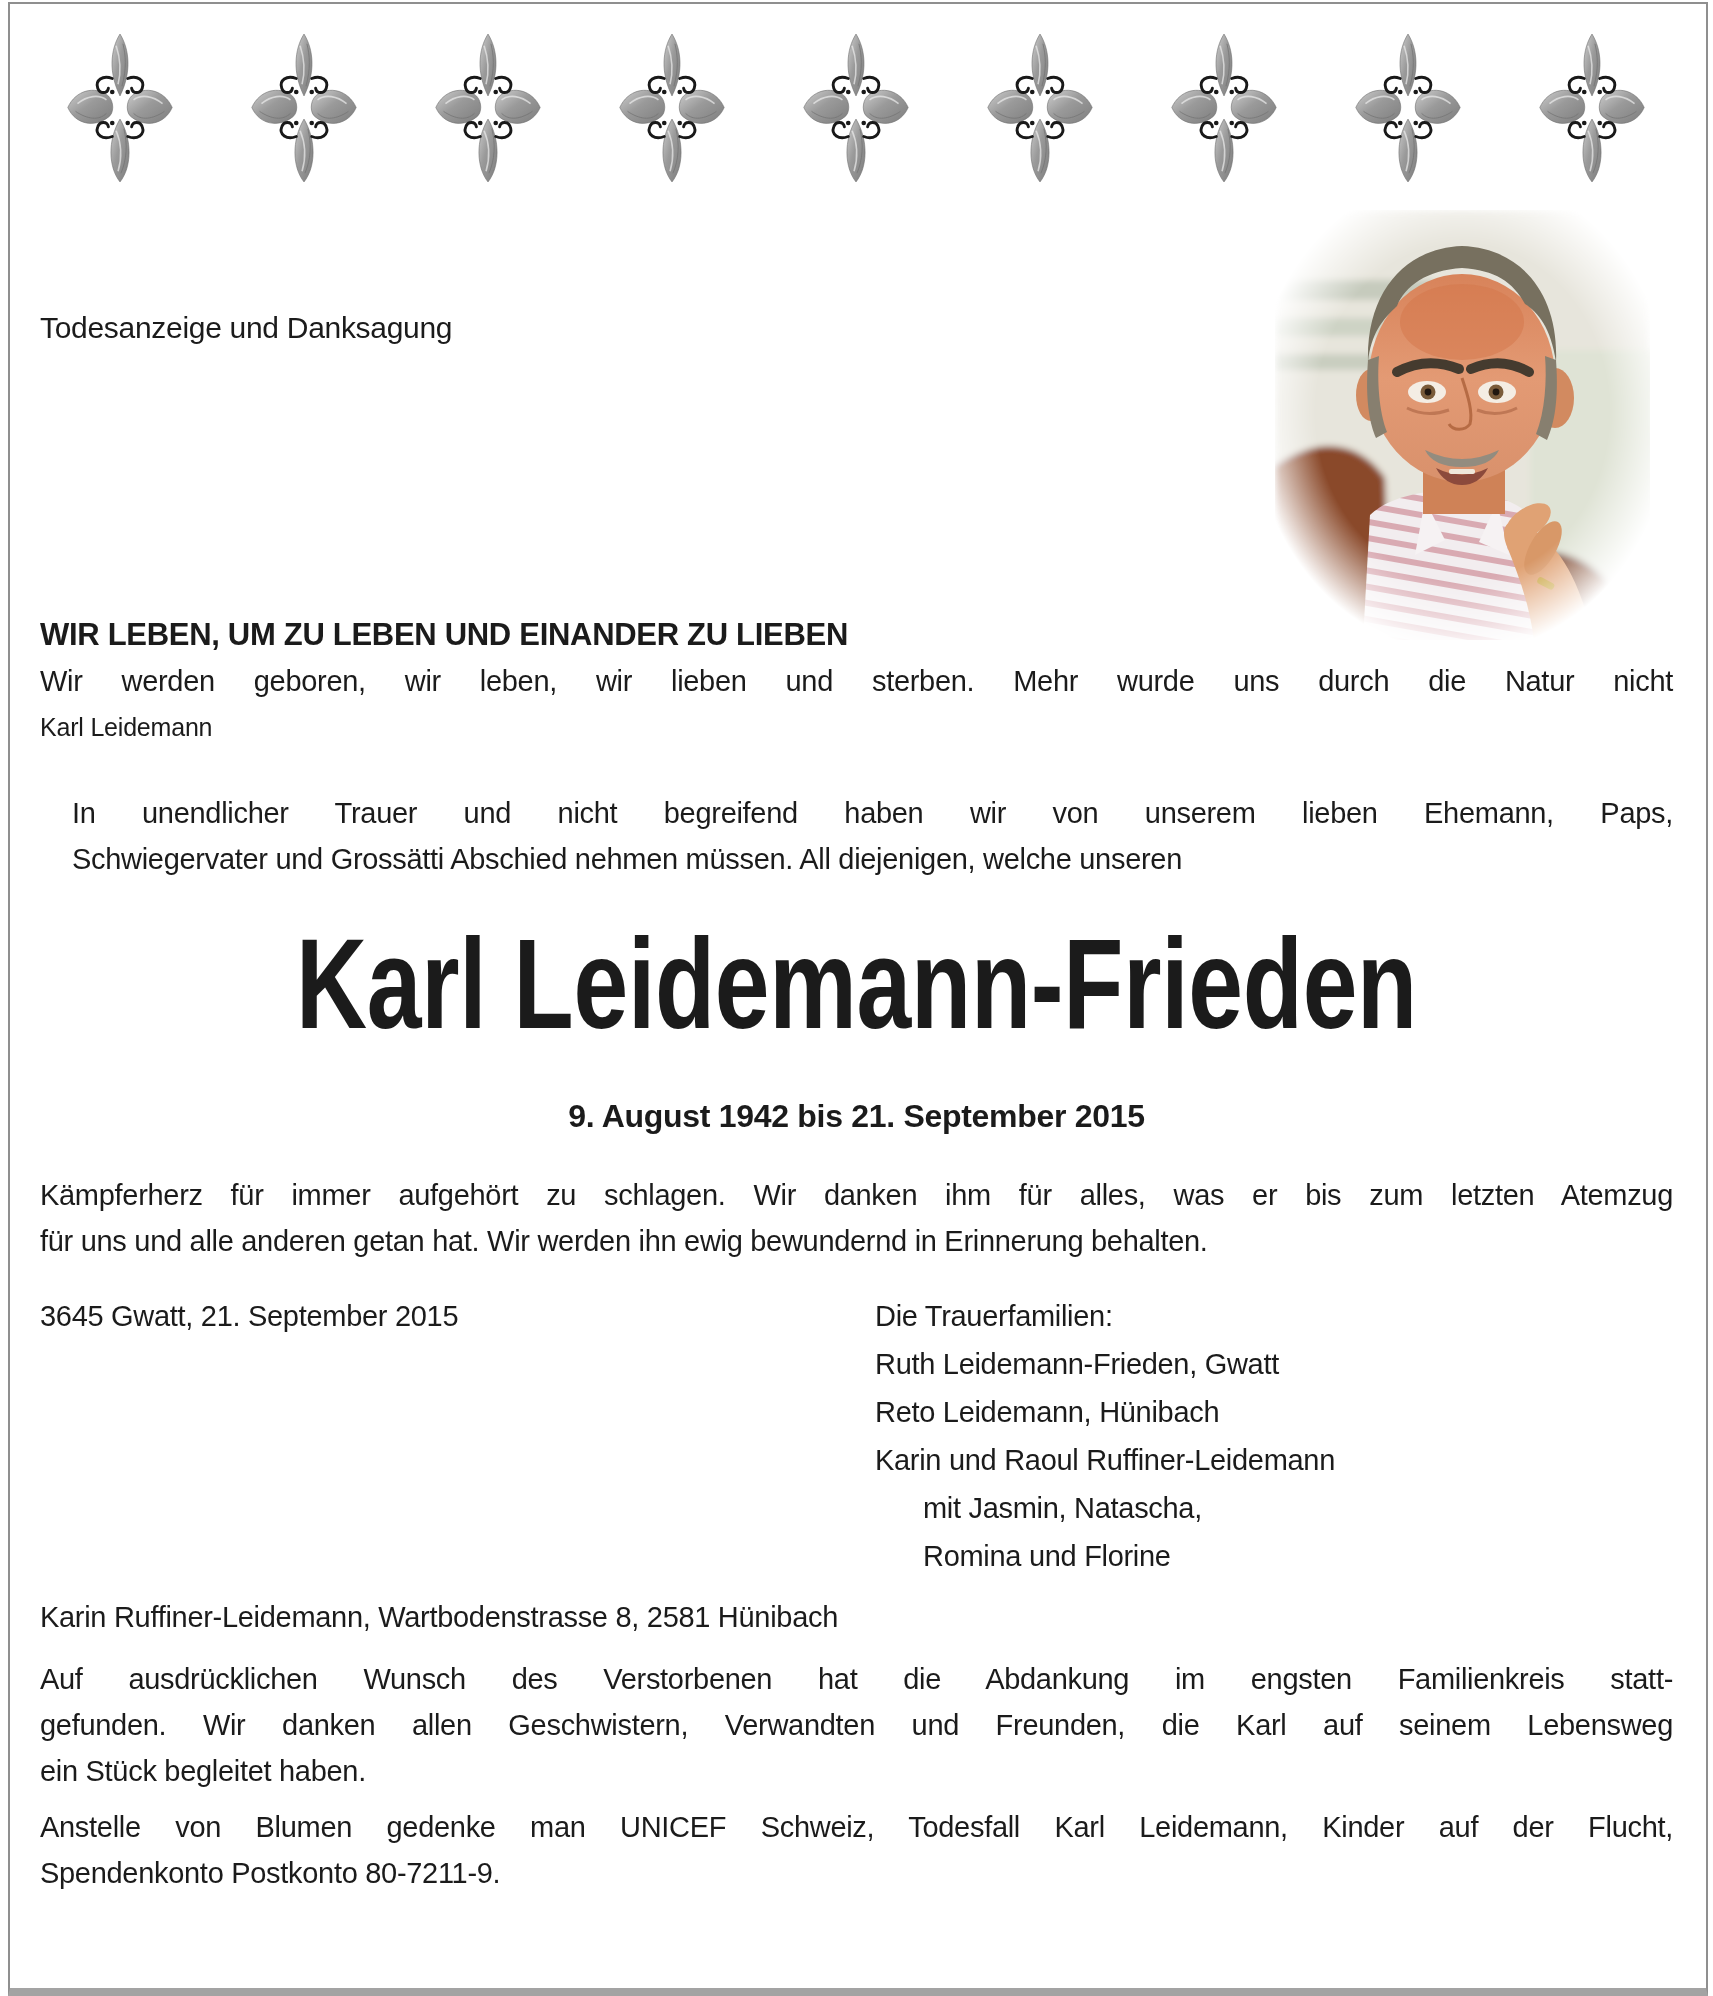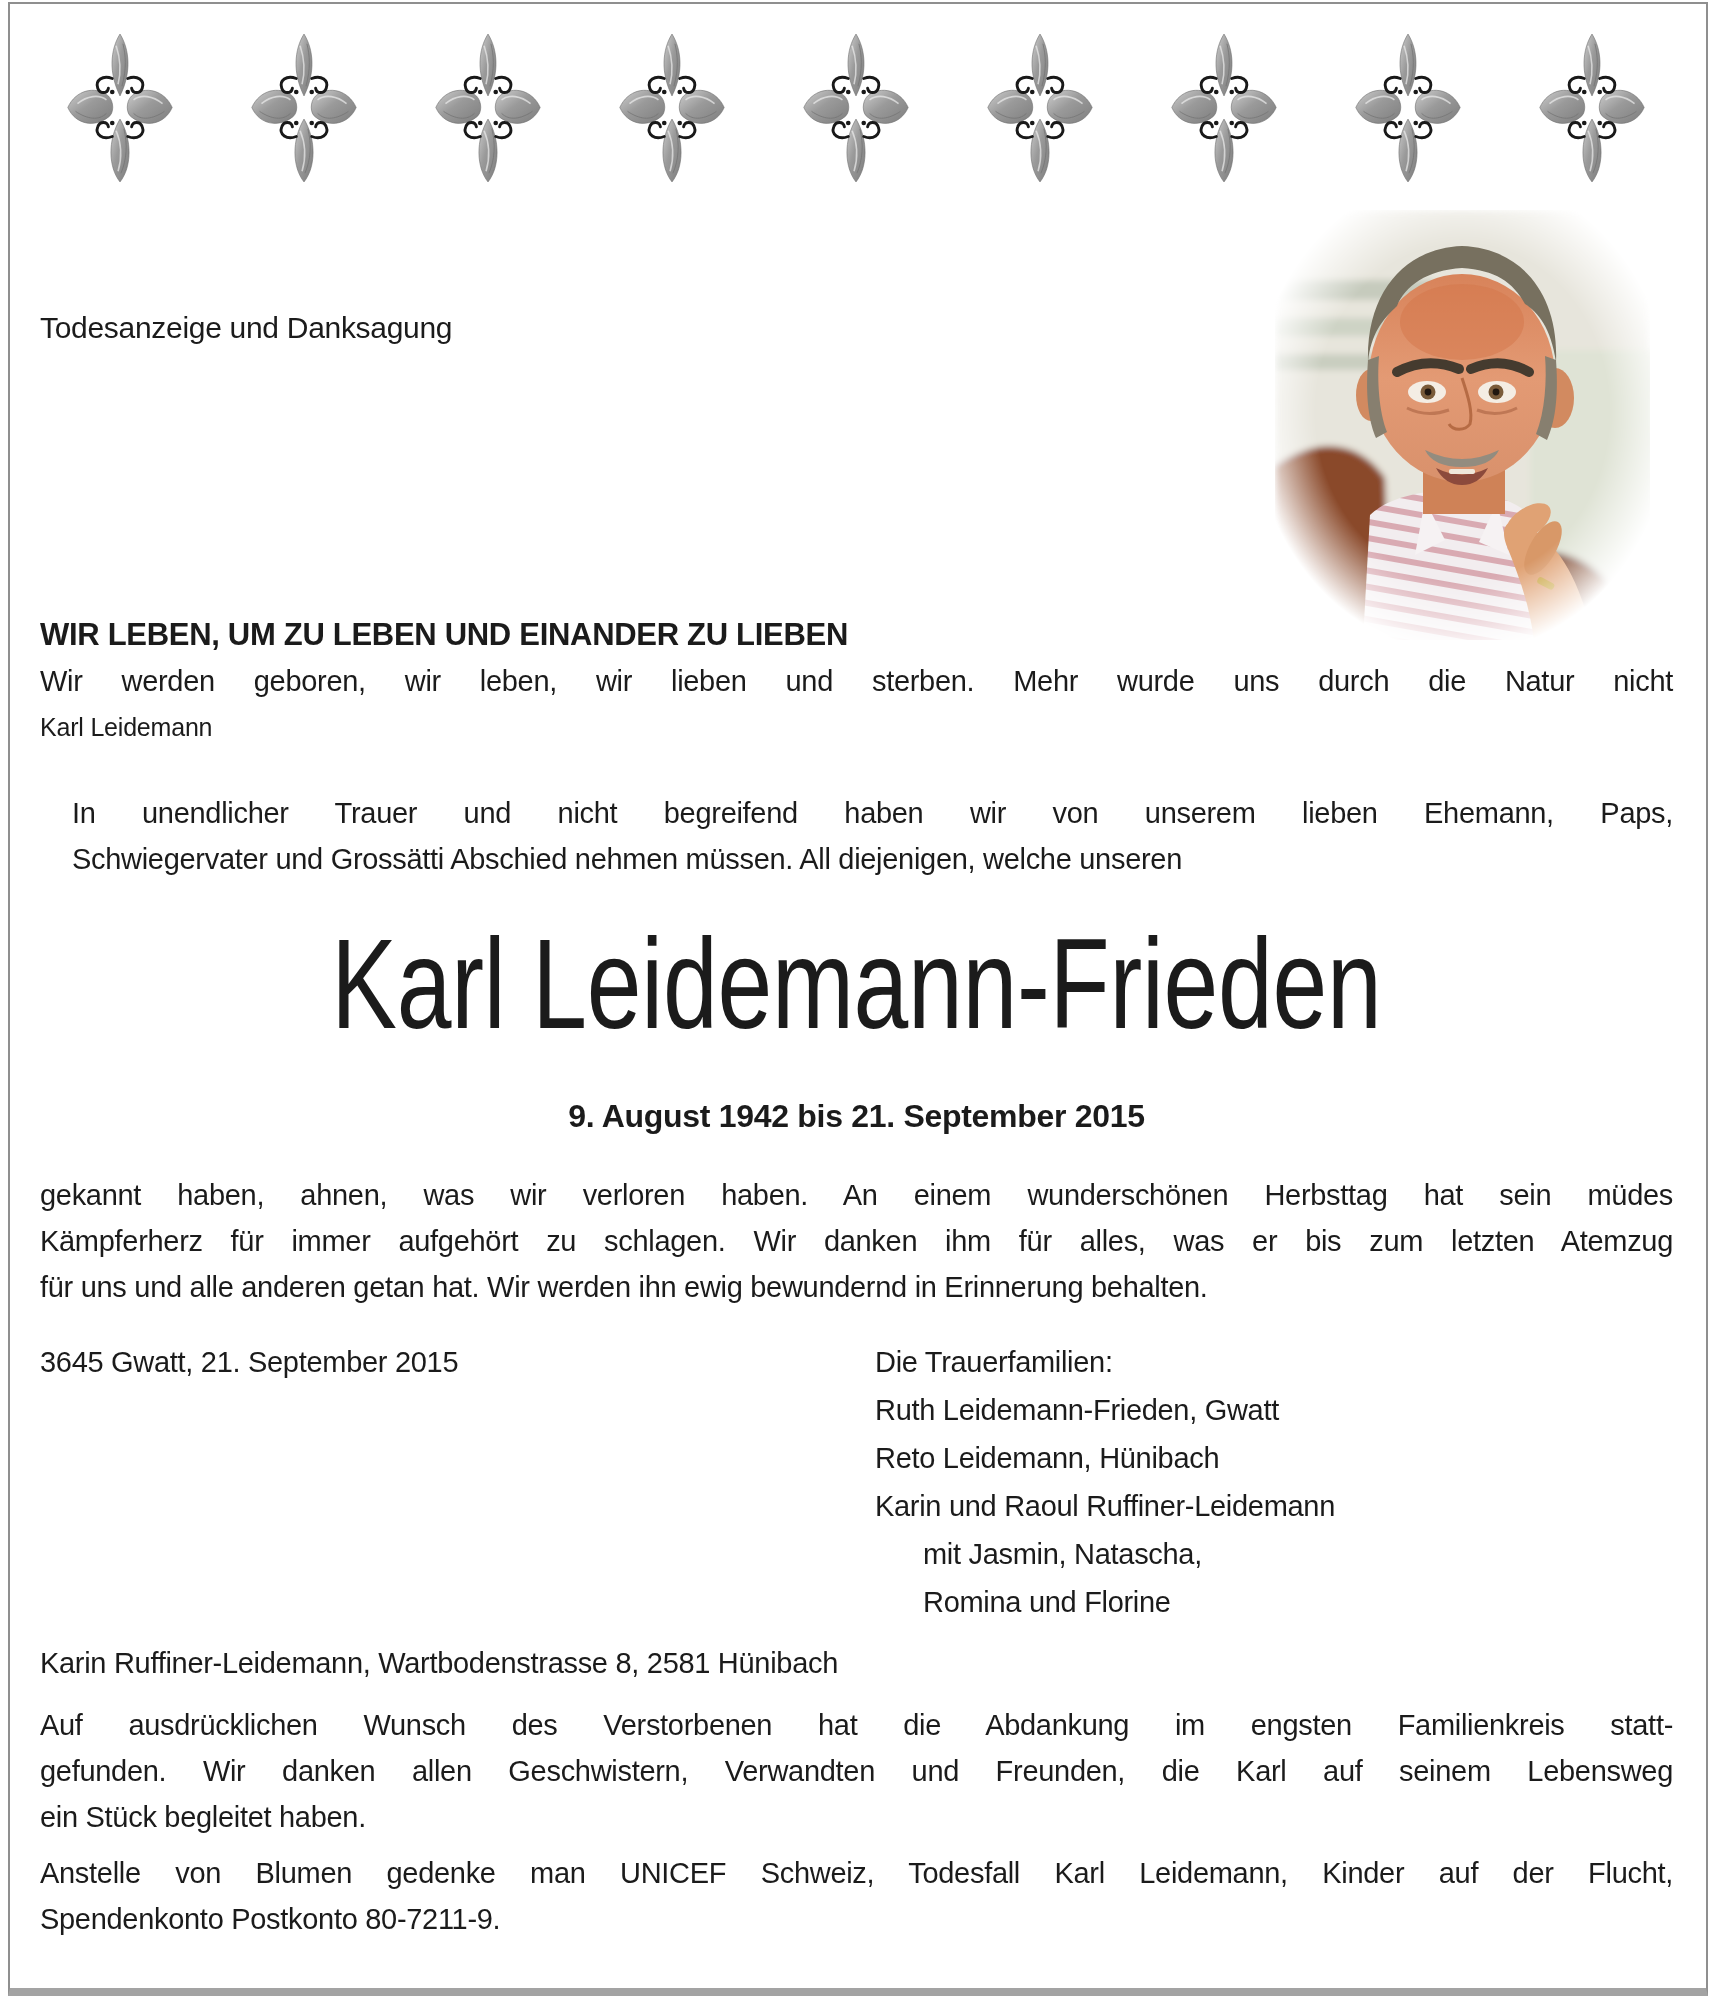--- a/index.html
+++ b/index.html
@@ -29,21 +29,21 @@
   .doc-header{font-weight:400;font-size:30px;line-height:36px;}
   .motto{margin-top:266px;}
   .motto-title{font-weight:700;font-size:31px;line-height:46px;}
   .line{display:block;}
   .just{text-align:justify;text-align-last:justify;}
   .line-flex{display:flex;justify-content:space-between;align-items:baseline;}
   .attribution{font-size:25px;letter-spacing:-0.2px;}
   .para-intro{margin-top:40px;margin-left:32px;}
   .name{
     margin:16px 0 0 0;height:170px;display:flex;align-items:center;justify-content:center;
-    font-size:120px;font-weight:400;white-space:nowrap;
+    font-size:120px;font-weight:700;white-space:nowrap;
   }
   .name-inner{display:inline-block;transform:scale(0.82,1.06);transform-origin:center center;}
   .dates{margin-top:28px;text-align:center;font-weight:700;font-size:32px;line-height:40px;}
   .para-memorial{margin-top:36px;}
   .columns{margin-top:28px;position:relative;height:288px;line-height:48px;}
   .col-right{position:absolute;left:835px;top:0;}
   .indent{padding-left:48px;}
   .trauer{margin-top:14px;}
   .para-funeral{margin-top:16px;}
   .para-donation{margin-top:10px;}
@@ -208,21 +208,20 @@
       <div class="line just">In unendlicher Trauer und nicht begreifend haben wir von unserem lieben Ehemann, Paps,</div>
       <div class="line">Schwiegervater und Grossätti Abschied nehmen müssen. All diejenigen, welche unseren</div>
     </section>
 
     <h1 class="name">
         <span class="name-inner">Karl Leidemann-Frieden</span>
       </h1>
     <div class="dates">9. August 1942 bis 21. September 2015</div>
 
     <section class="para-memorial">
-      <div class="line just">gekannt haben, ahnen, was wir verloren haben. An einem wunderschönen Herbsttag hat sein müdes</div>
       <div class="line just">Kämpferherz für immer aufgehört zu schlagen. Wir danken ihm für alles, was er bis zum letzten Atemzug</div>
       <div class="line">für uns und alle anderen getan hat. Wir werden ihn ewig bewundernd in Erinnerung behalten.</div>
     </section>
 
     <section class="columns">
       <div class="col-left">3645 Gwatt, 21. September 2015</div>
       <div class="col-right">
         <div class="line">Die Trauerfamilien:</div>
         <div class="line">Ruth Leidemann-Frieden, Gwatt</div>
         <div class="line">Reto Leidemann, Hünibach</div>

